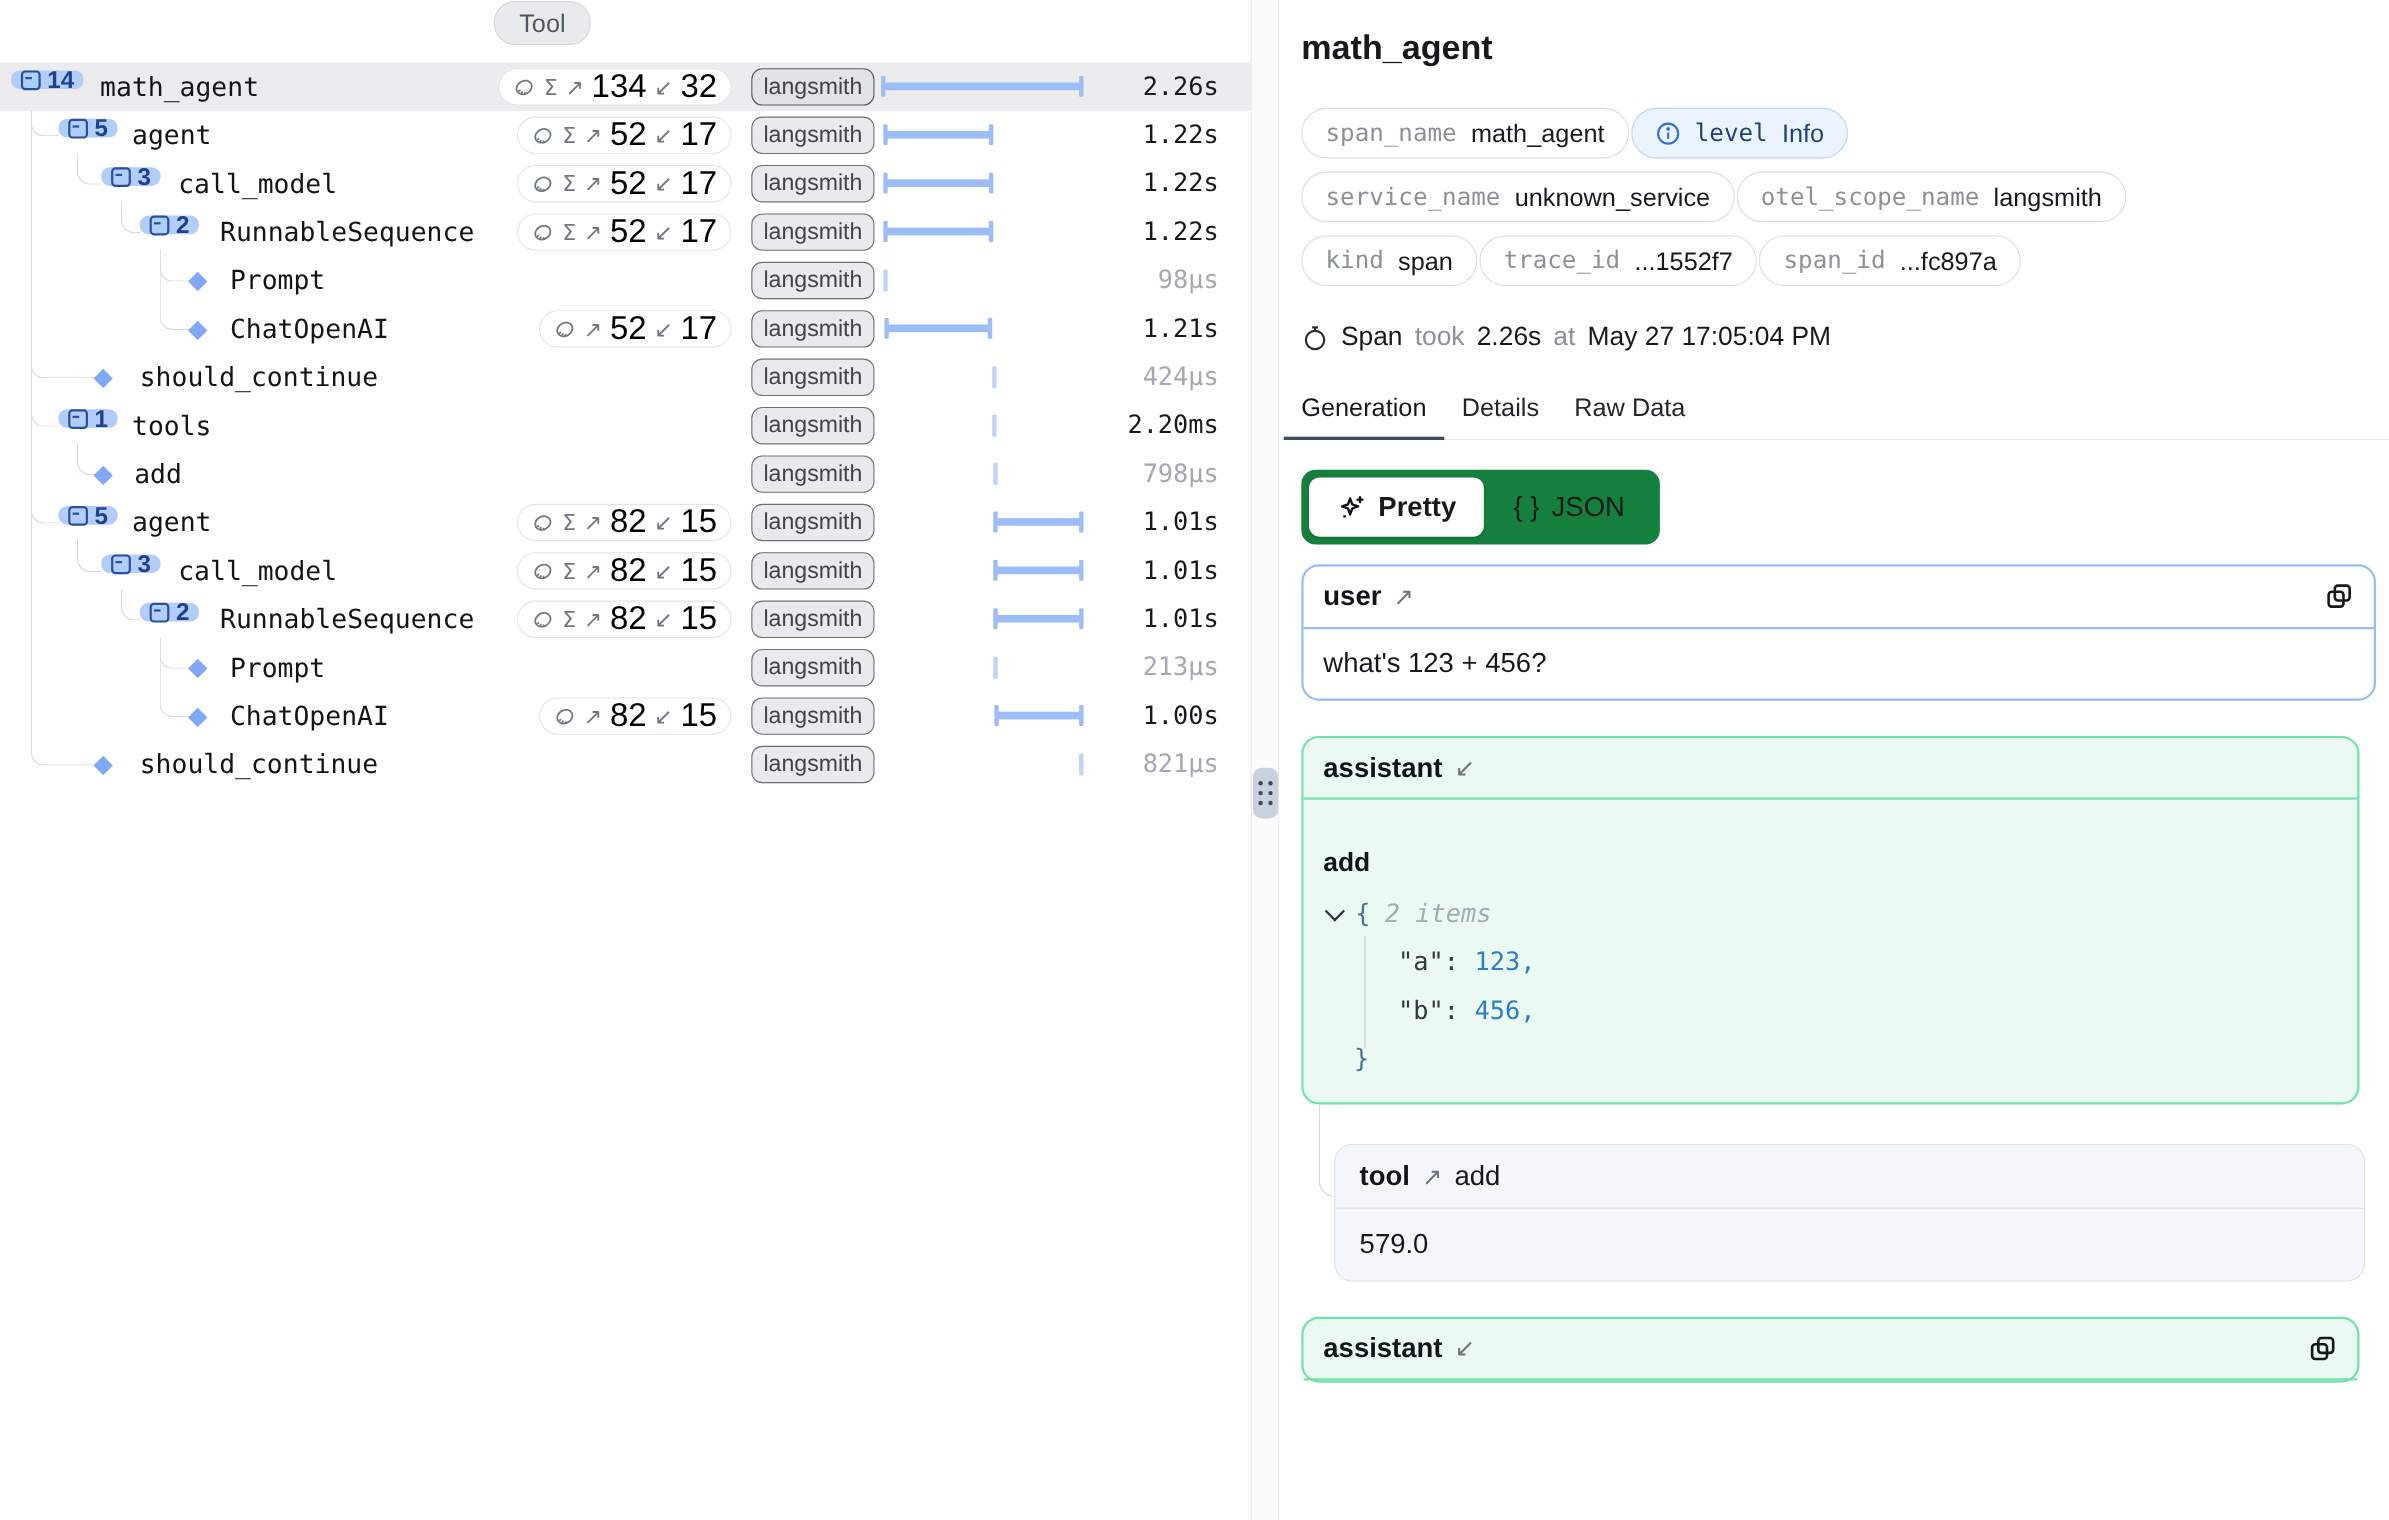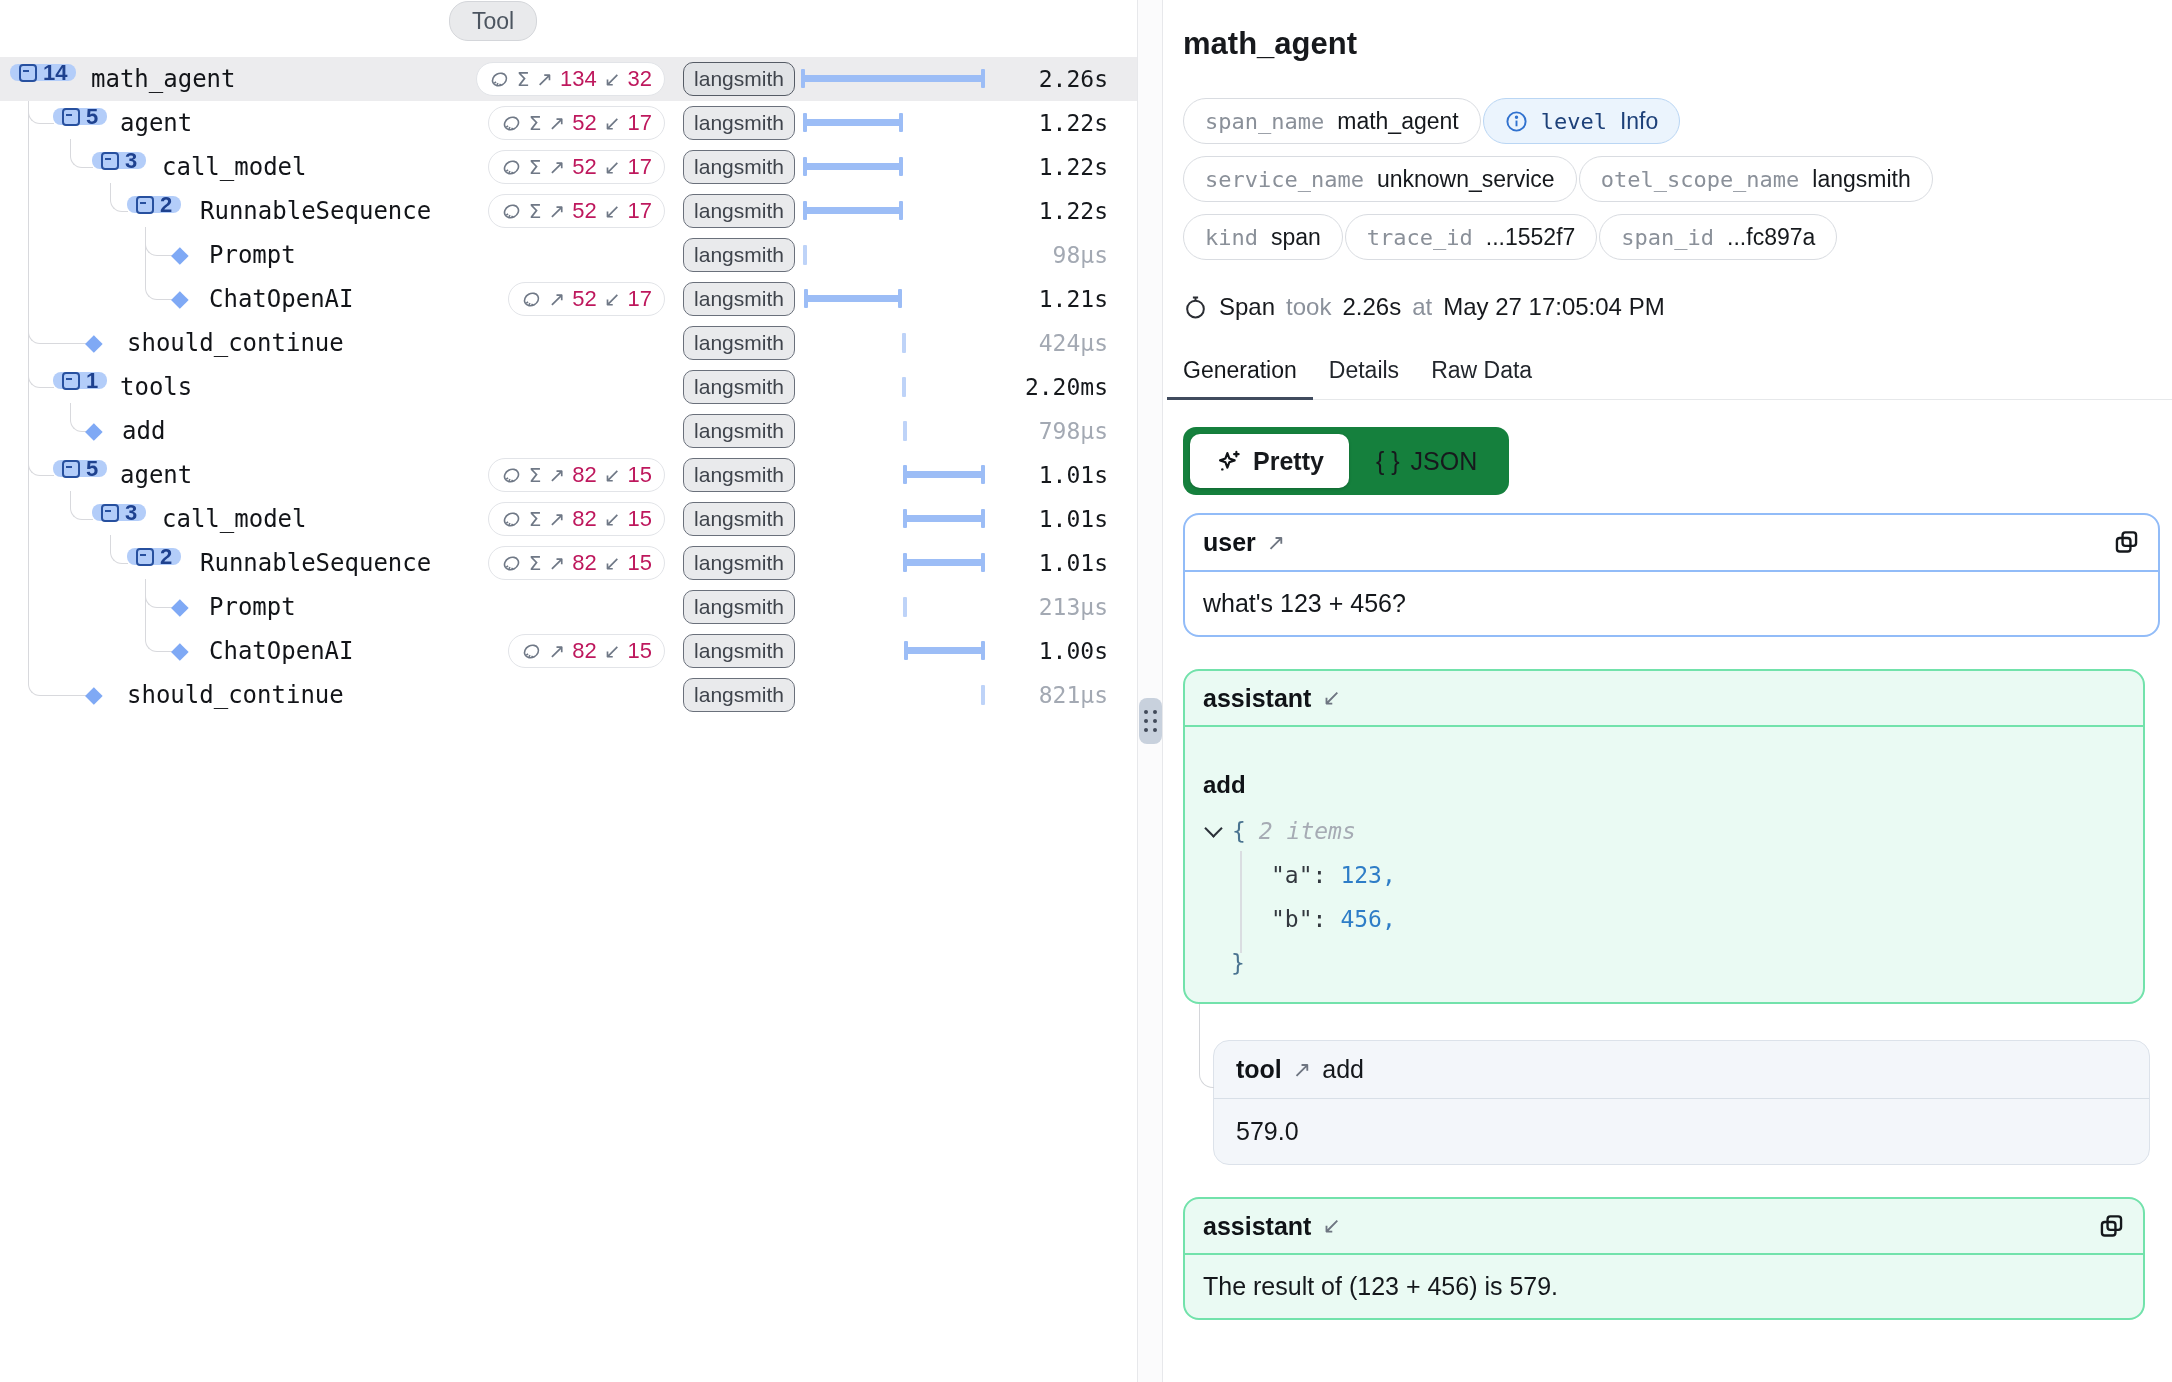--- a/index.html
+++ b/index.html
@@ -20,21 +20,21 @@
        display:flex;align-items:center;justify-content:center;gap:6px;font-size:22px;font-weight:700;
        padding:0 9px;box-sizing:border-box}
   .boxminus{width:14px;height:14px;border:2px solid #27509f;border-radius:4px;position:relative;display:inline-block}
   .boxminus::after{content:"";position:absolute;left:2px;top:4.5px;width:6px;height:2.4px;background:#27509f}
   .dia{position:absolute;top:8px;font-size:23px;line-height:27px;color:#7fa9f5}
   .tname{position:absolute;top:8px;font-family:"DejaVu Sans Mono",monospace;font-size:24px;
          line-height:28px;color:#121418;white-space:pre}
   .badge{position:absolute;right:472px;top:5px;height:34px;border:1.5px solid #e2e4e8;border-radius:17px;
          background:#fff;display:flex;align-items:center;padding:0 12px;gap:7px;box-sizing:border-box}
   .badge .sym{color:#6f7886;font-size:20px;font-family:"DejaVu Sans",sans-serif}
-  .badge .num{color:#be185d;font-size:22px}
+  .badge .num{color:#000000;font-size:30px}
   .tag{position:absolute;left:683px;top:5px;width:112px;height:34px;border:1.7px solid #6a707b;
        border-radius:10px;background:#e9eaec;color:#3f444c;font-size:21px;display:flex;
        align-items:center;justify-content:center;box-sizing:border-box}
   .sel .tag{background:#e1e3e6;border-color:#555b65}
   .track{position:absolute;left:802px;top:0;width:182px;height:44px}
   .bar{position:absolute;top:18px;height:7px;background:#9cbdf6}
   .bar::before,.bar::after{content:"";position:absolute;top:-6px;width:4px;height:19px;background:#9cbdf6;border-radius:1px}
   .bar::before{left:-1px}.bar::after{right:-1px}
   .tick{position:absolute;top:12px;width:4px;height:20px;background:#bed3f8;border-radius:1px}
   .dur{position:absolute;right:29px;top:9px;font-family:"DejaVu Sans Mono",monospace;font-size:23px;color:#15181c}
@@ -577,15 +577,14 @@
       <span class="harrow">↙</span>
       <span class="copybtn">
         <svg width="27" height="27" viewBox="0 0 24 24">
             <g fill="none" stroke="#15181c" stroke-width="2.1">
               <rect x="8.5" y="3" width="12" height="12" rx="2.5"></rect>
               <rect x="3.5" y="8" width="12" height="12" rx="2.5"></rect>
             </g>
           </svg>
       </span>
     </div>
-    <div class="cbody">The result of (123 + 456) is 579.</div>
   </div>
 </div>
 
 </body></html>

